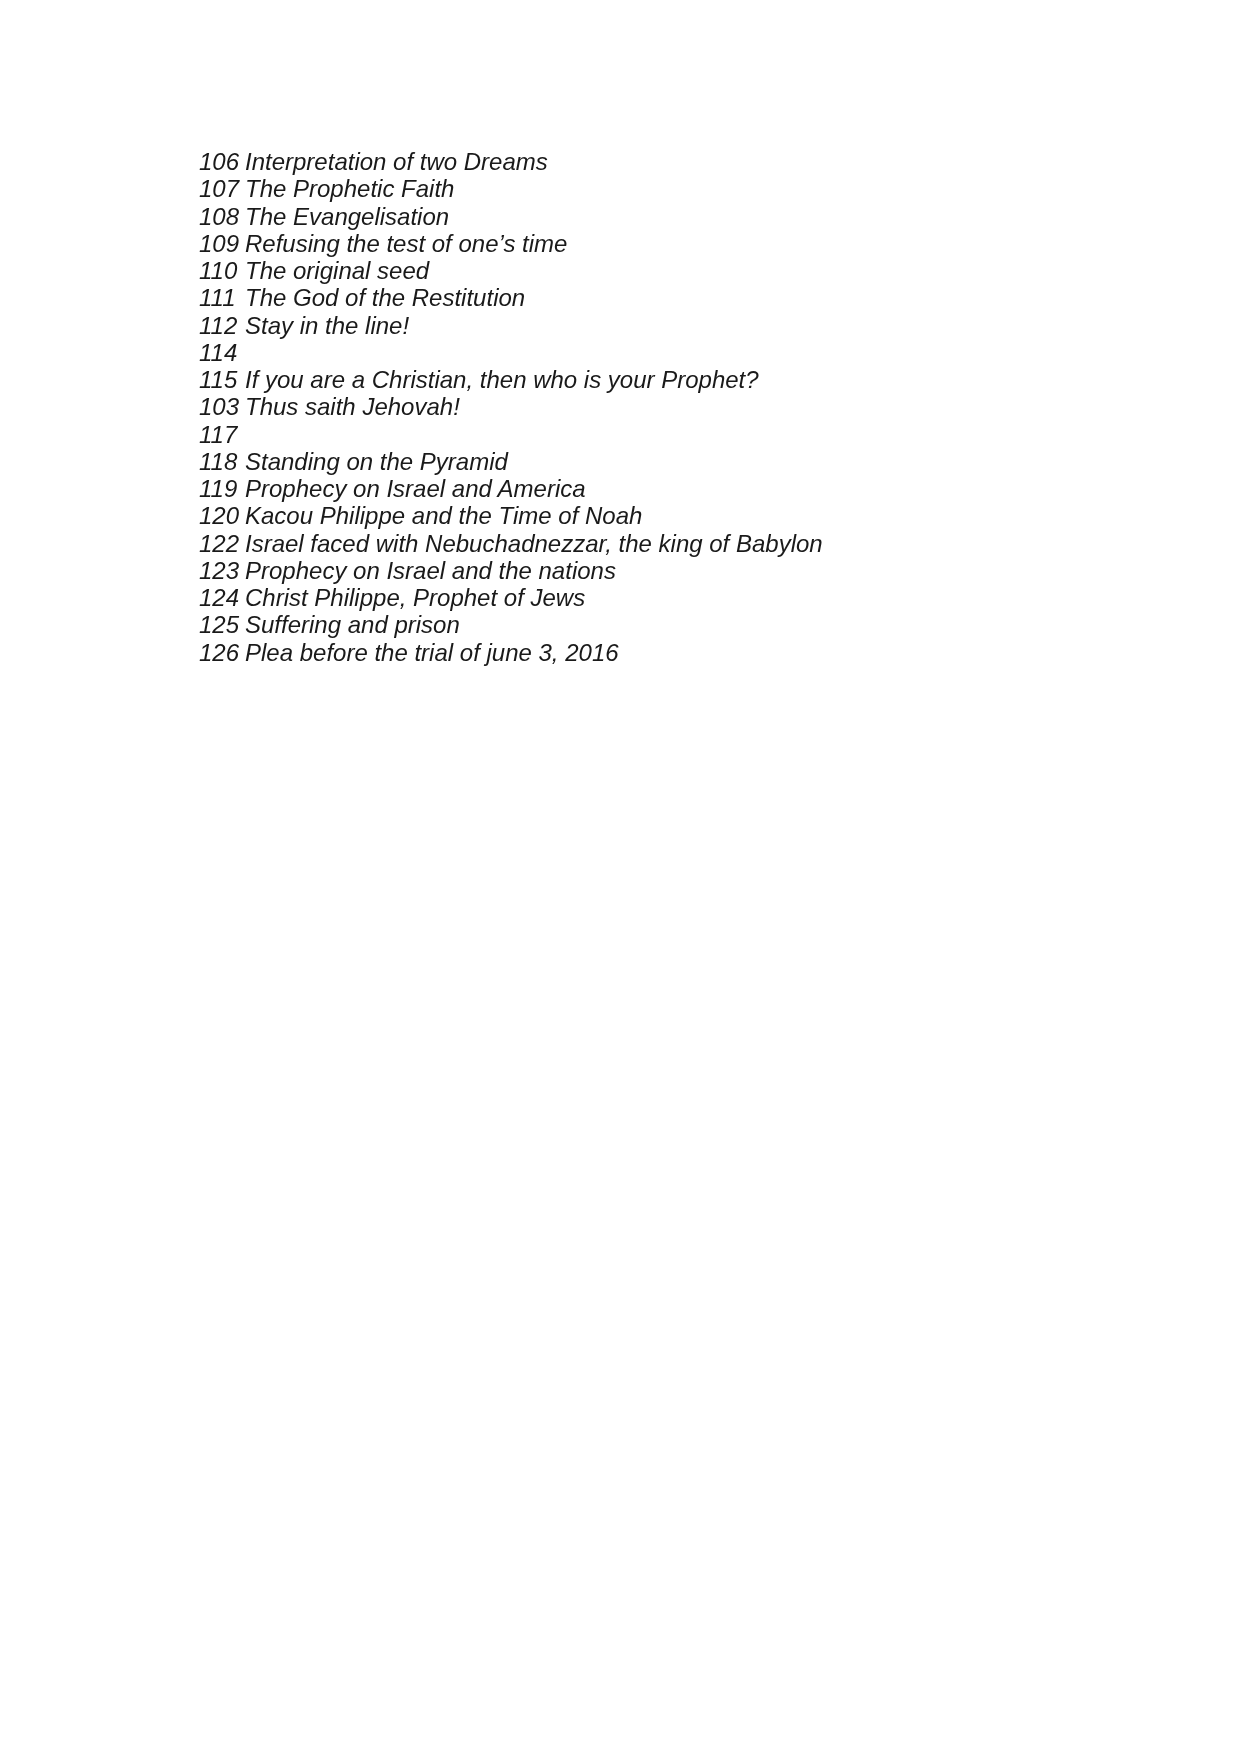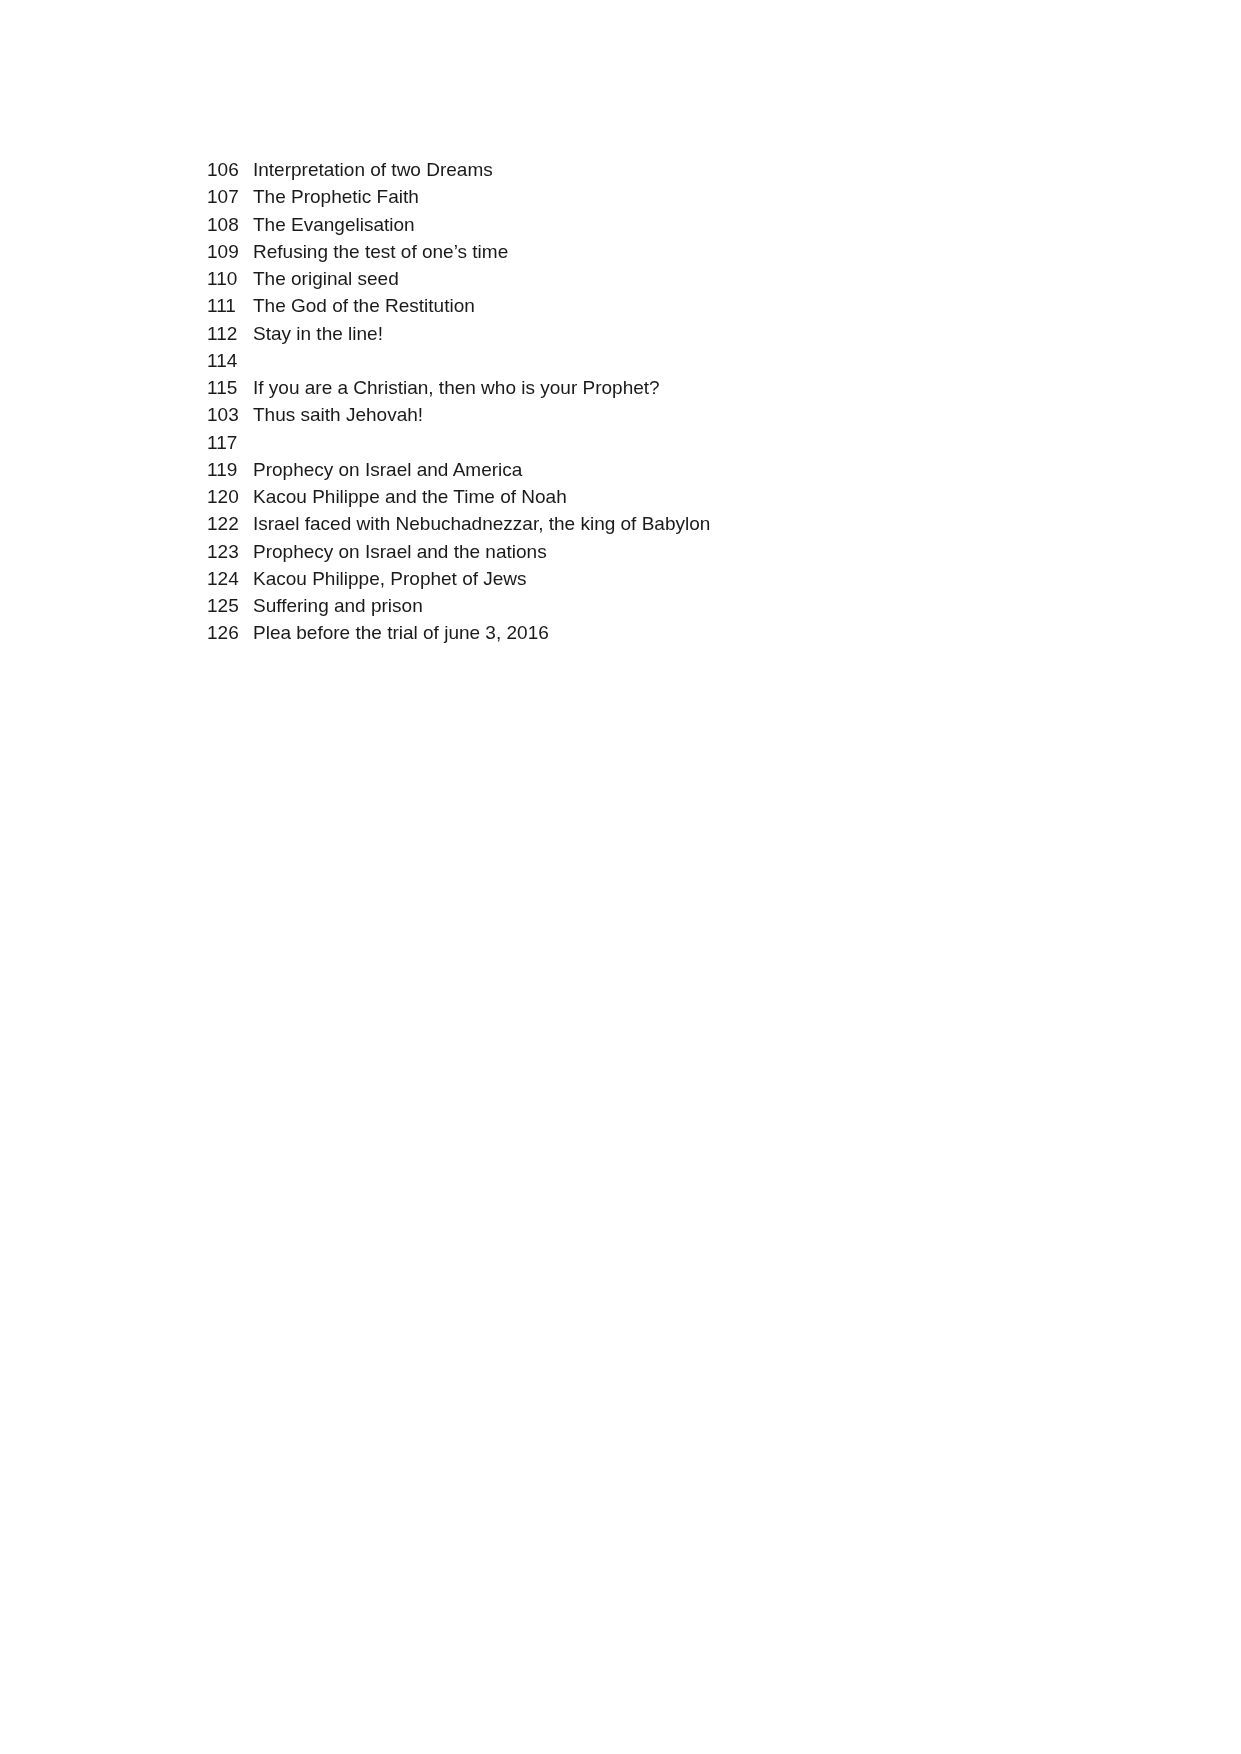--- a/index.html
+++ b/index.html
@@ -12,26 +12,27 @@
     width: 1241px;
     height: 1754px;
     background: #ffffff;
     overflow: hidden;
     font-family: "Liberation Sans", sans-serif;
   }
   .toc-list {
     position: absolute;
     left: 199px;
     top: 148px;
-    margin: 8px;
+    margin: 0;
     padding: 0;
     list-style: none;
-    font-size: 19px;
+    font-size: 24px;
     line-height: 27.25px;
     color: #1a1a1a;
+    font-style: italic;
   }
   .toc-row {
     display: flex;
     align-items: baseline;
   }
   .toc-num {
     flex: 0 0 46px;
     width: 46px;
     text-align: left;
   }
@@ -80,38 +81,42 @@
         <span class="toc-title">If you are a Christian, then who is your Prophet?</span>
       </li>
       <li class="toc-row">
         <span class="toc-num">103</span>
         <span class="toc-title">Thus saith Jehovah!</span>
       </li>
       <li class="toc-row">
         <span class="toc-num">117</span>
       </li>
       <li class="toc-row">
+        <span class="toc-num">118</span>
+        <span class="toc-title">Standing on the Pyramid</span>
+      </li>
+      <li class="toc-row">
         <span class="toc-num">119</span>
         <span class="toc-title">Prophecy on Israel and America</span>
       </li>
       <li class="toc-row">
         <span class="toc-num">120</span>
         <span class="toc-title">Kacou Philippe and the Time of Noah</span>
       </li>
       <li class="toc-row">
         <span class="toc-num">122</span>
         <span class="toc-title">Israel faced with Nebuchadnezzar, the king of Babylon</span>
       </li>
       <li class="toc-row">
         <span class="toc-num">123</span>
         <span class="toc-title">Prophecy on Israel and the nations</span>
       </li>
       <li class="toc-row">
         <span class="toc-num">124</span>
-        <span class="toc-title">Kacou Philippe, Prophet of Jews</span>
+        <span class="toc-title">Christ Philippe, Prophet of Jews</span>
       </li>
       <li class="toc-row">
         <span class="toc-num">125</span>
         <span class="toc-title">Suffering and prison</span>
       </li>
       <li class="toc-row">
         <span class="toc-num">126</span>
         <span class="toc-title">Plea before the trial of june 3, 2016</span>
       </li>
     </ol>

